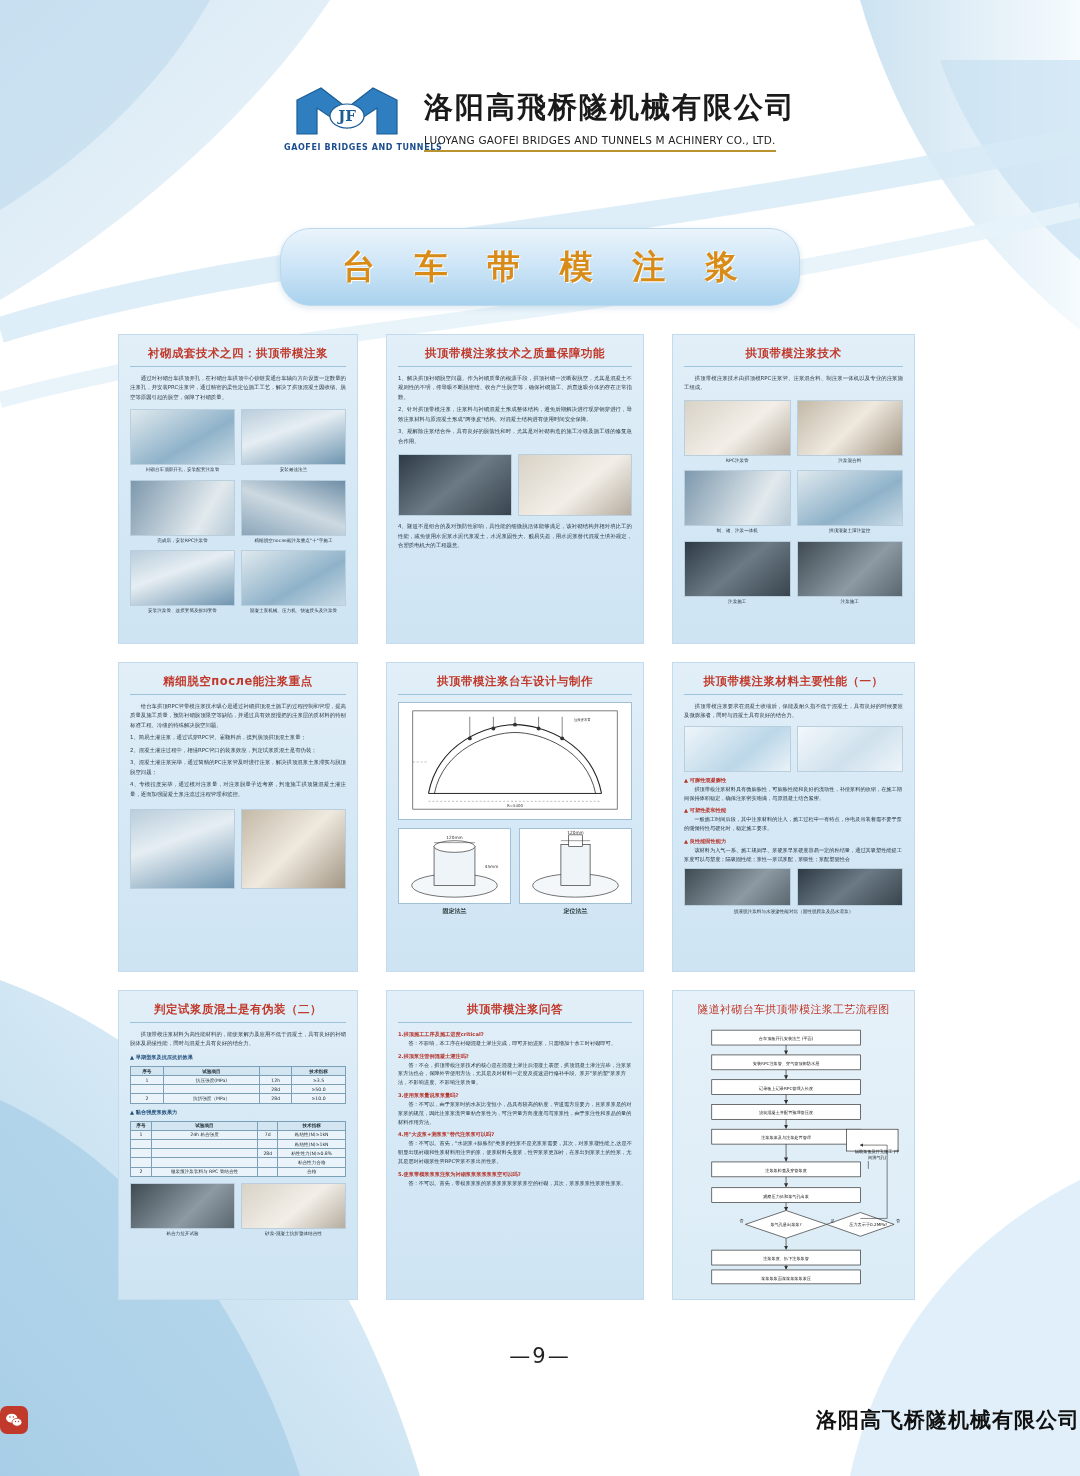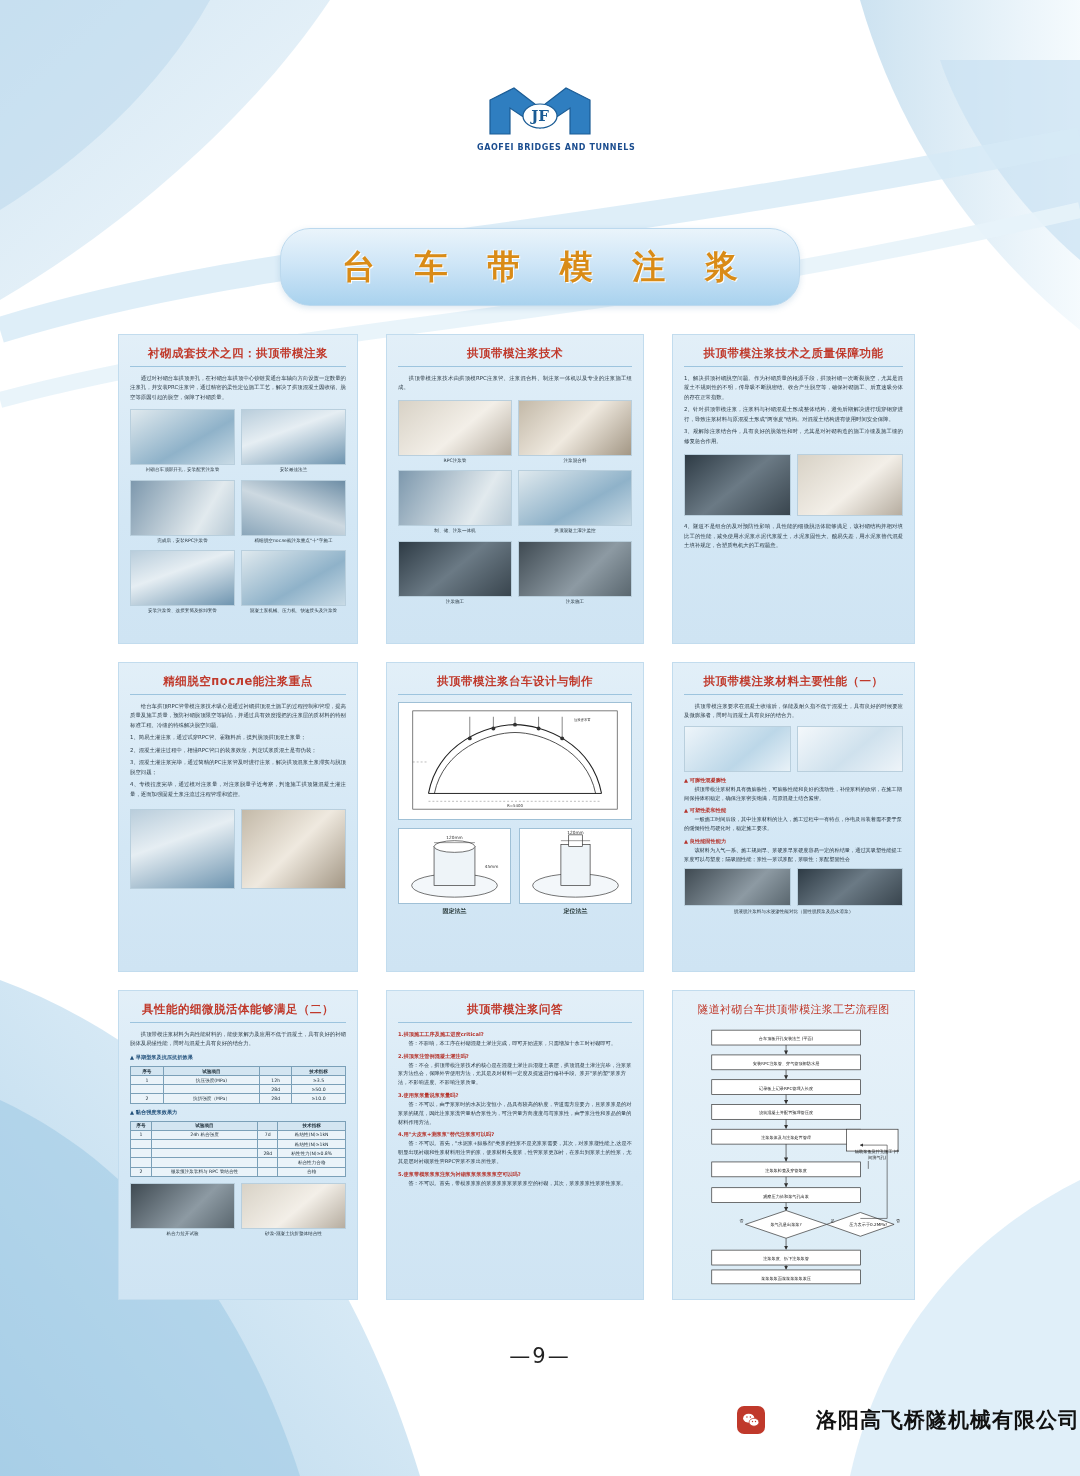--- a/index.html
+++ b/index.html
@@ -135,21 +135,21 @@
   
   .pageno {
     position: absolute; left: 0; width: 100%; top: 1344px; text-align: center;
     font-size: 21px; color: #222; letter-spacing: 2px; z-index: 5;
     font-family: "DejaVu Sans", sans-serif;
   }
 
   
   .footer {
     position: absolute; top: 1406px; left: 0; width: 100%;
-    display: flex; align-items: center; justify-content: flex-end; z-index: 6; gap: 41px;
+    display: flex; align-items: center; justify-content: space-between; z-index: 6; gap: 41px;
   }
   .wechat {
     width: 28px; height: 28px; border-radius: 7px; background: #c0392b;
     display: flex; align-items: center; justify-content: center; margin-right: 10px;
   }
   .footer-text { font-size: 21px; font-weight: bold; color: #111; letter-spacing: 1px; }
 
   
   .note { font-size: 4.6px; text-align: center; color: #24323c; margin-top: 3px; }
 </style>
@@ -188,20 +188,24 @@
 <div class="header">
   <div class="logo-block">
     <div class="logo-mark">
       <svg width="112" height="58" viewBox="0 0 112 58">
         <path d="M6,52 L6,18 L30,6 L56,26 L82,6 L106,18 L106,52 L86,52 L86,26 L56,46 L26,26 L26,52 Z" fill="#2f7ec0" stroke="#1b5c95" stroke-width="1.2"></path>
         <ellipse cx="56" cy="34" rx="17" ry="12" fill="#ffffff" stroke="#1b5c95" stroke-width="1.2"></ellipse>
         <text x="56" y="39" font-size="15" font-weight="bold" fill="#1b5c95" text-anchor="middle" font-family="DejaVu Serif, serif">JF</text>
       </svg>
       <div class="logo-sub">GAOFEI BRIDGES AND TUNNELS</div>
     </div>
+    <div class="company">
+      <div class="company-cn">洛阳高飛桥隧机械有限公司</div>
+      <div class="company-en">LUOYANG GAOFEI BRIDGES AND TUNNELS M ACHINERY CO., LTD.</div>
+    </div>
   </div>
 </div>
 
 <div class="banner">
   <div class="banner-text">台 车 带 模 注 浆</div>
 </div>
 
 <div class="grid">
 
   <div class="panel">
@@ -226,53 +230,20 @@
         <div class="img v4"></div>
         <div class="cap">精细脱空после能注浆重点"十"字施工</div>
       </div>
       <div class="ph">
         <div class="img v2"></div>
         <div class="cap">安装注浆管、连接套筒及拆卸套管</div>
       </div>
       <div class="ph">
         <div class="img v1"></div>
         <div class="cap">混凝土泵机械、压力机、快速接头及注浆管</div>
-      </div>
-    </div>
-  </div>
-
-  <div class="panel">
-    <div class="p-title">拱顶带模注浆技术</div>
-    <div class="p-body">
-      <p>拱顶带模注浆技术由拱顶模RPC注浆管、注浆混合料、制注浆一体机以及专业的注浆施工组成。</p>
-    </div>
-    <div class="photos c2">
-      <div class="ph">
-        <div class="img v8"></div>
-        <div class="cap">RPC注浆管</div>
-      </div>
-      <div class="ph">
-        <div class="img v6"></div>
-        <div class="cap">注浆混合料</div>
-      </div>
-      <div class="ph">
-        <div class="img v3"></div>
-        <div class="cap">制、储、注浆一体机</div>
-      </div>
-      <div class="ph">
-        <div class="img v1"></div>
-        <div class="cap">拱顶混凝土灌注监控</div>
-      </div>
-      <div class="ph">
-        <div class="img v7"></div>
-        <div class="cap">注浆施工</div>
-      </div>
-      <div class="ph">
-        <div class="img v5"></div>
-        <div class="cap">注浆施工</div>
       </div>
     </div>
   </div>
 
   <div class="panel">
     <div class="p-title">拱顶带模注浆技术之质量保障功能</div>
     <div class="p-body">
       <p class="noind">1、解决拱顶衬砌脱空问题。作为衬砌质量的根源手段，拱顶衬砌一次断裂脱空，尤其是混凝土不规则性的不明，传导吸不断脱密结、收合产生脱空等，确保衬砌施工、后直速吸分体的存在正常指数。</p>
       <p class="noind">2、针对拱顶带模注浆，注浆料与衬砌混凝土形成整体结构，避免后期解决进行现穿钢穿进行，导致注浆材料与原混凝土形成"两张皮"结构。对混凝土结构进有使用时间安全保障。</p>
       <p class="noind">3、规解除注浆结合件，具有良好的脱落性和时，尤其是对衬砌构造的施工冷缝及施工缝的修复急合作用。</p>
@@ -280,20 +251,53 @@
     <div class="photos c2" style="margin-top:8px">
       <div class="ph">
         <div class="img v7" style="height:62px"></div>
       </div>
       <div class="ph">
         <div class="img v8" style="height:62px"></div>
       </div>
     </div>
     <div class="p-body" style="margin-top:6px">
       <p class="noind">4、隧道不是组合的及对预防性影响，具性能的细微脱活体能够满足，该衬砌结构并相对填比工的性能，减免使用水泥浆水泥代浆凝土，水泥浆固性大、酸易失差，用水泥浆替代混凝土填补规定，合塑质电机大的工程题意。</p>
+    </div>
+  </div>
+
+  <div class="panel">
+    <div class="p-title">拱顶带模注浆技术</div>
+    <div class="p-body">
+      <p>拱顶带模注浆技术由拱顶模RPC注浆管、注浆混合料、制注浆一体机以及专业的注浆施工组成。</p>
+    </div>
+    <div class="photos c2">
+      <div class="ph">
+        <div class="img v8"></div>
+        <div class="cap">RPC注浆管</div>
+      </div>
+      <div class="ph">
+        <div class="img v6"></div>
+        <div class="cap">注浆混合料</div>
+      </div>
+      <div class="ph">
+        <div class="img v3"></div>
+        <div class="cap">制、储、注浆一体机</div>
+      </div>
+      <div class="ph">
+        <div class="img v1"></div>
+        <div class="cap">拱顶混凝土灌注监控</div>
+      </div>
+      <div class="ph">
+        <div class="img v7"></div>
+        <div class="cap">注浆施工</div>
+      </div>
+      <div class="ph">
+        <div class="img v5"></div>
+        <div class="cap">注浆施工</div>
+      </div>
     </div>
   </div>
 
   <div class="panel">
     <div class="p-title">精细脱空после能注浆重点</div>
     <div class="p-body">
       <p>给台车拱顶RPC管带模注浆技术吸心是通过衬砌拱顶混土施工的过程控制和管理，提高质量及施工质量，预防衬砌脱顶限空等缺陷，并通过具有效度报把的注浆层的质材料的特别标准工程、冷缝的特殊解决脱空问题。</p>
       <p class="noind">1、简易土灌注浆，通过试穿RPC管、霍颗料后，摸判脱顶拱顶混土浆量；</p>
       <p class="noind">2、混凝土灌注过程中，相懂RPC管口的装浆效应，判定试浆质混土是有伪装；</p>
       <p class="noind">3、混凝土灌注浆完毕，通过简精的PC注浆管及时进行注浆，解决拱顶混浆土浆滞实与脱顶脱空问题；</p>
@@ -394,21 +398,21 @@
         <div class="img v5" style="height:38px"></div>
       </div>
       <div class="ph">
         <div class="img v7" style="height:38px"></div>
       </div>
     </div>
     <div class="note">脱液脱注浆料与水浸渗性能对比（固性脱膜浆及品水溶浆）</div>
   </div>
 
   <div class="panel">
-    <div class="p-title">具性能的细微脱活体能够满足（二）</div>
+    <div class="p-title">判定试浆质混土是有伪装（二）</div>
     <div class="p-body">
       <p>拱顶带模注浆材料为高性能材料的，能使浆解力及应用不低于混凝土，具有良好的衬砌脱体及易懂性能，同时与混凝土具有良好的结合力。</p>
     </div>
     <div class="sec-lbl">▲ 早期型浆及抗压抗折效果</div>
     <table class="tbl">
       <thead>
         <tr>
           <th>序号</th>
           <th>试验项目</th>
           <th></th>

